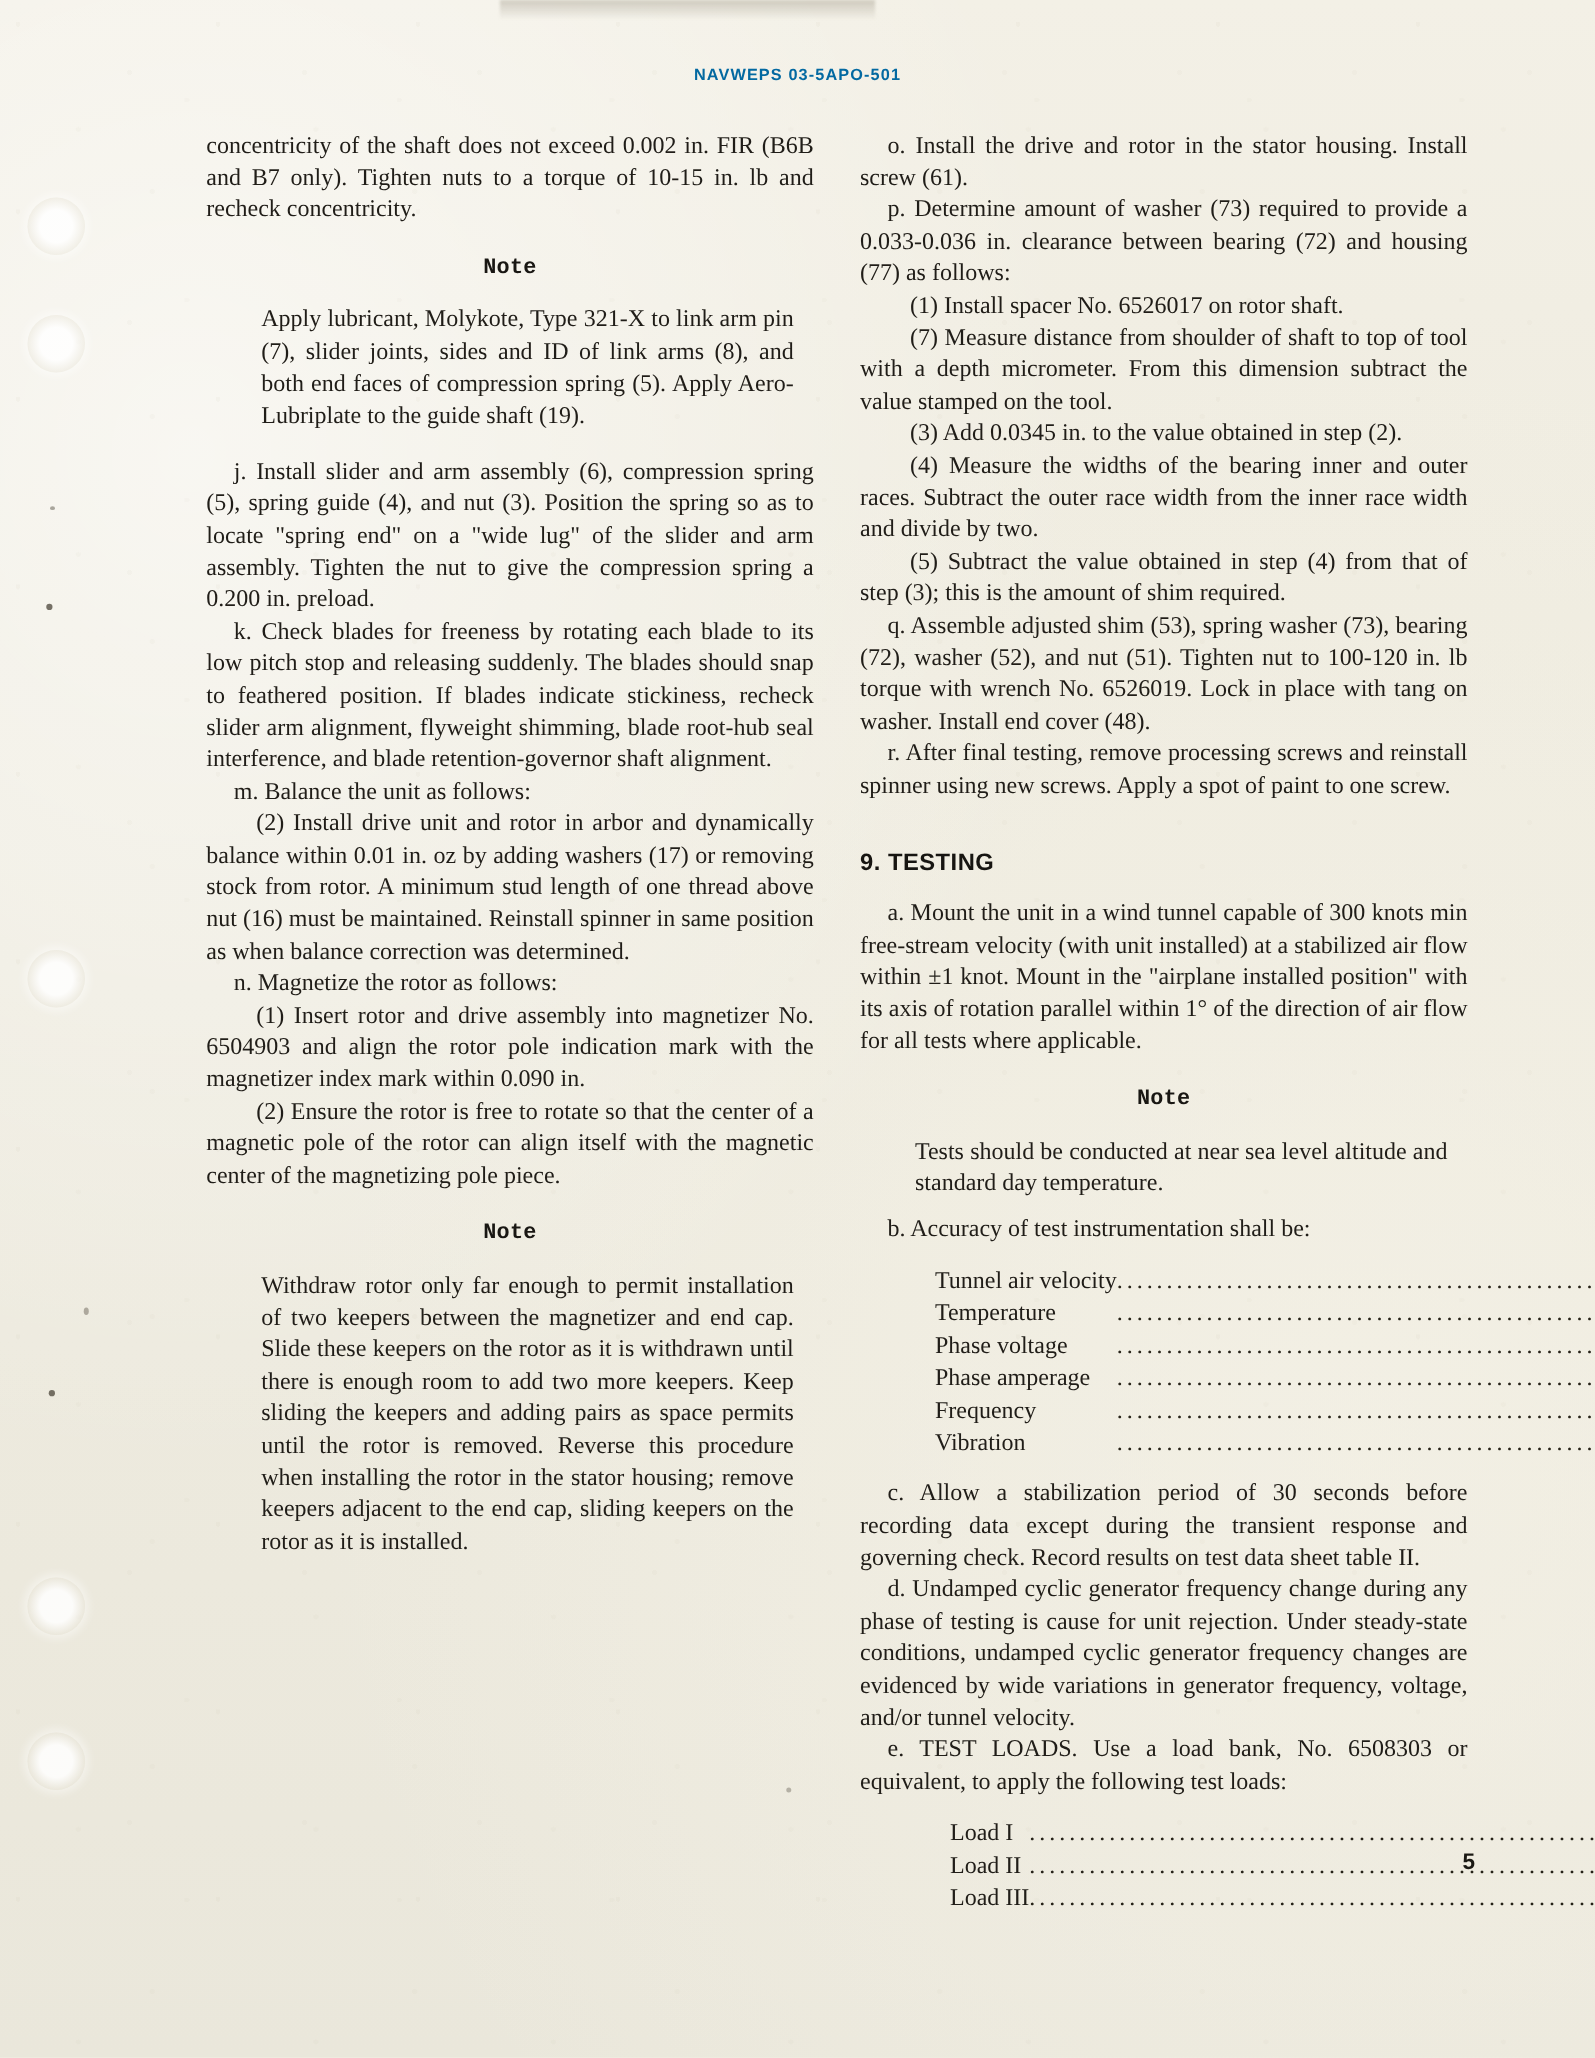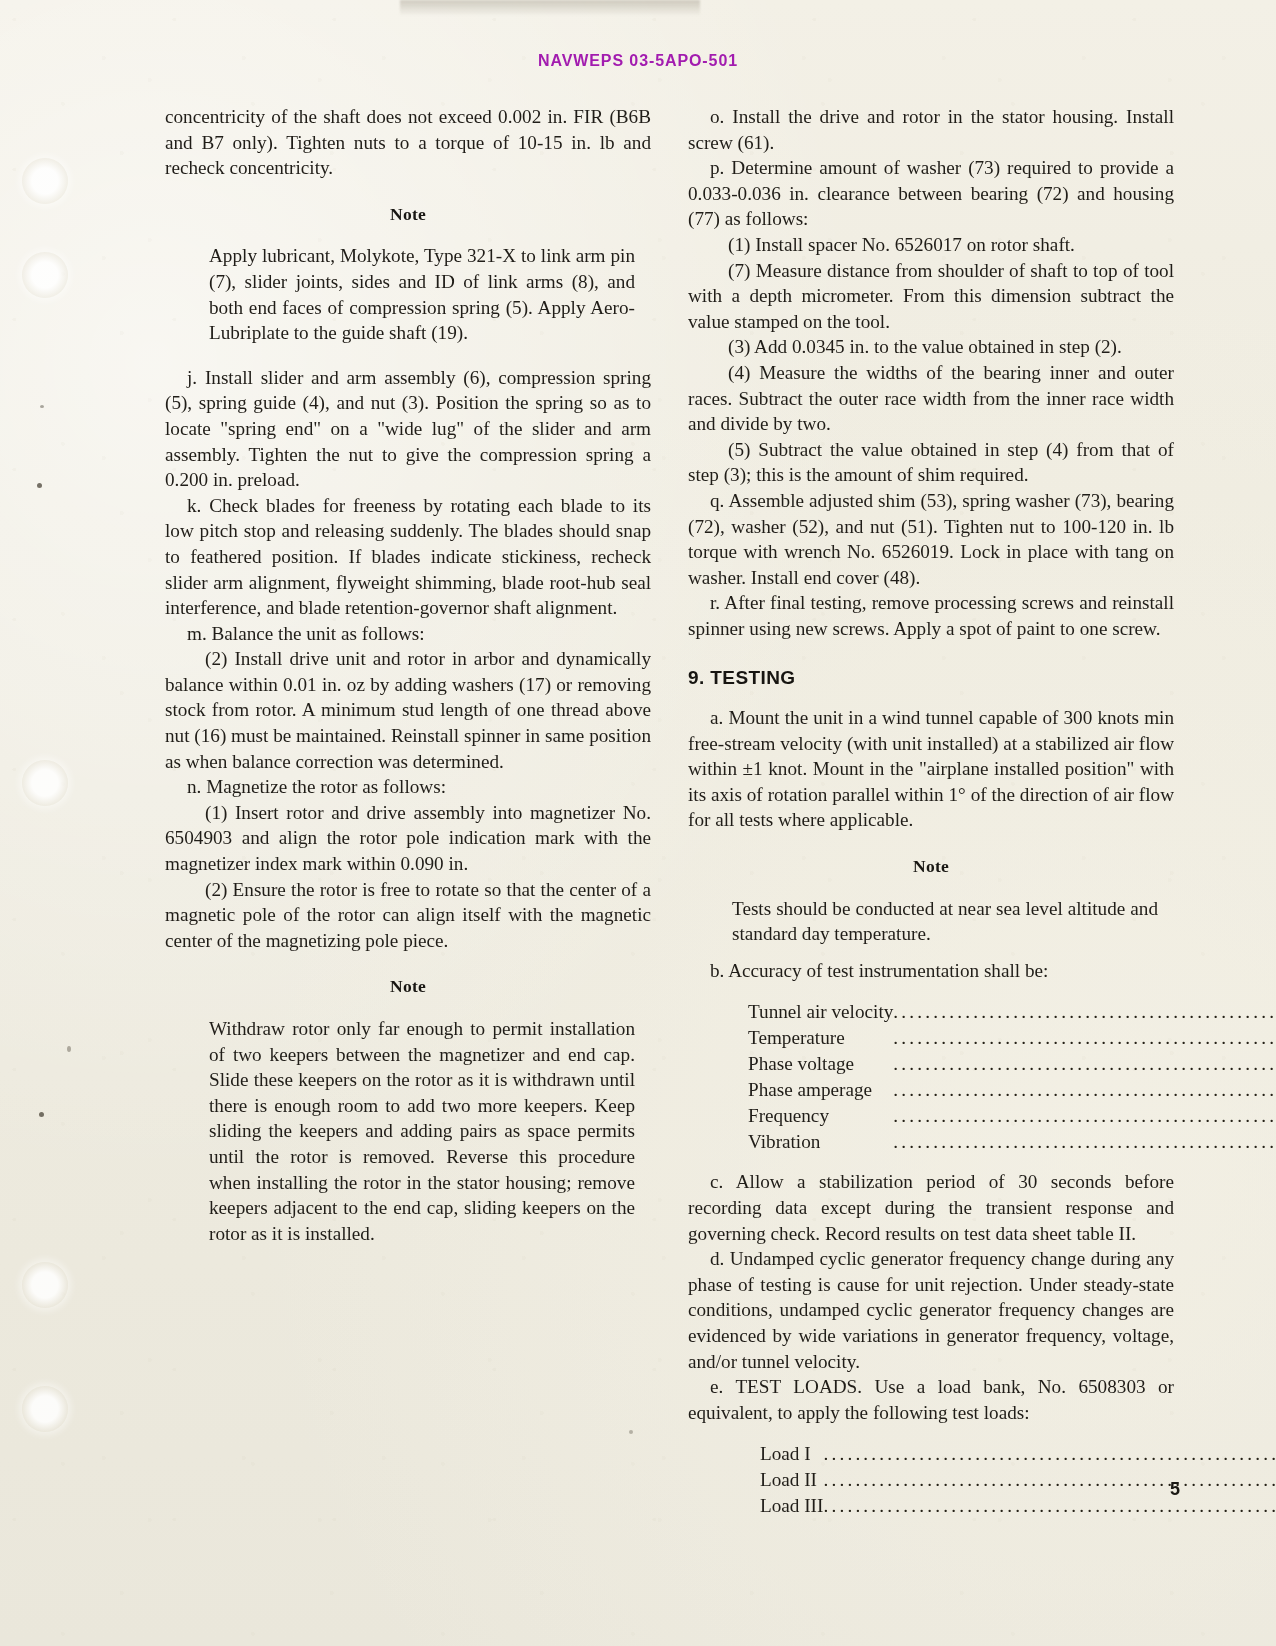--- a/index.html
+++ b/index.html
@@ -68,23 +68,23 @@
     position: absolute;
     left: 0; top: 0; right: 0; bottom: 0;
   }
   #runhead {
     position: absolute;
     top: 52px;
     left: 0; right: 0;
     text-align: center;
     font-family: "Liberation Sans", sans-serif;
     font-weight: bold;
-    font-size: 16px;
+    font-size: 13px;
     letter-spacing: .9px;
-    color: #a21caf;
+    color: #0369a1;
   }
 
   .column {
     position: absolute;
     top: 104px;
     width: 486px;
     color: #201d18;
     font-size: 19.2px;
     line-height: 25.6px;
     text-align: justify;
@@ -96,36 +96,36 @@
   p {
     margin: 0;
     text-indent: 22px;
     hyphens: manual;
   }
   p.noindent { text-indent: 0; }
   p.hang2 { text-indent: 40px; }
 
   
   .note-head {
-    font-family: Liberation Serif, serif;
+    font-family: Liberation Mono, monospace;
     font-weight: bold;
     font-size: 17.5px;
     text-align: center;
     text-indent: 0;
     margin: 21px 0 16px 0;
     letter-spacing: .2px;
     color: #191713;
   }
   .sect-head {
     font-family: "Liberation Sans", sans-serif;
     font-weight: bold;
     font-size: 19px;
     text-align: left;
     text-indent: 0;
-    margin: 24px 0 14px 0;
+    margin: 37px 0 14px 0;
     letter-spacing: .4px;
     color: #171511;
   }
   .note-body {
     margin: 0 16px 0 44px;
     text-indent: 0;
     text-align: justify;
   }
   .gap { height: 19px; }
   .gap-sm { height: 11px; }

